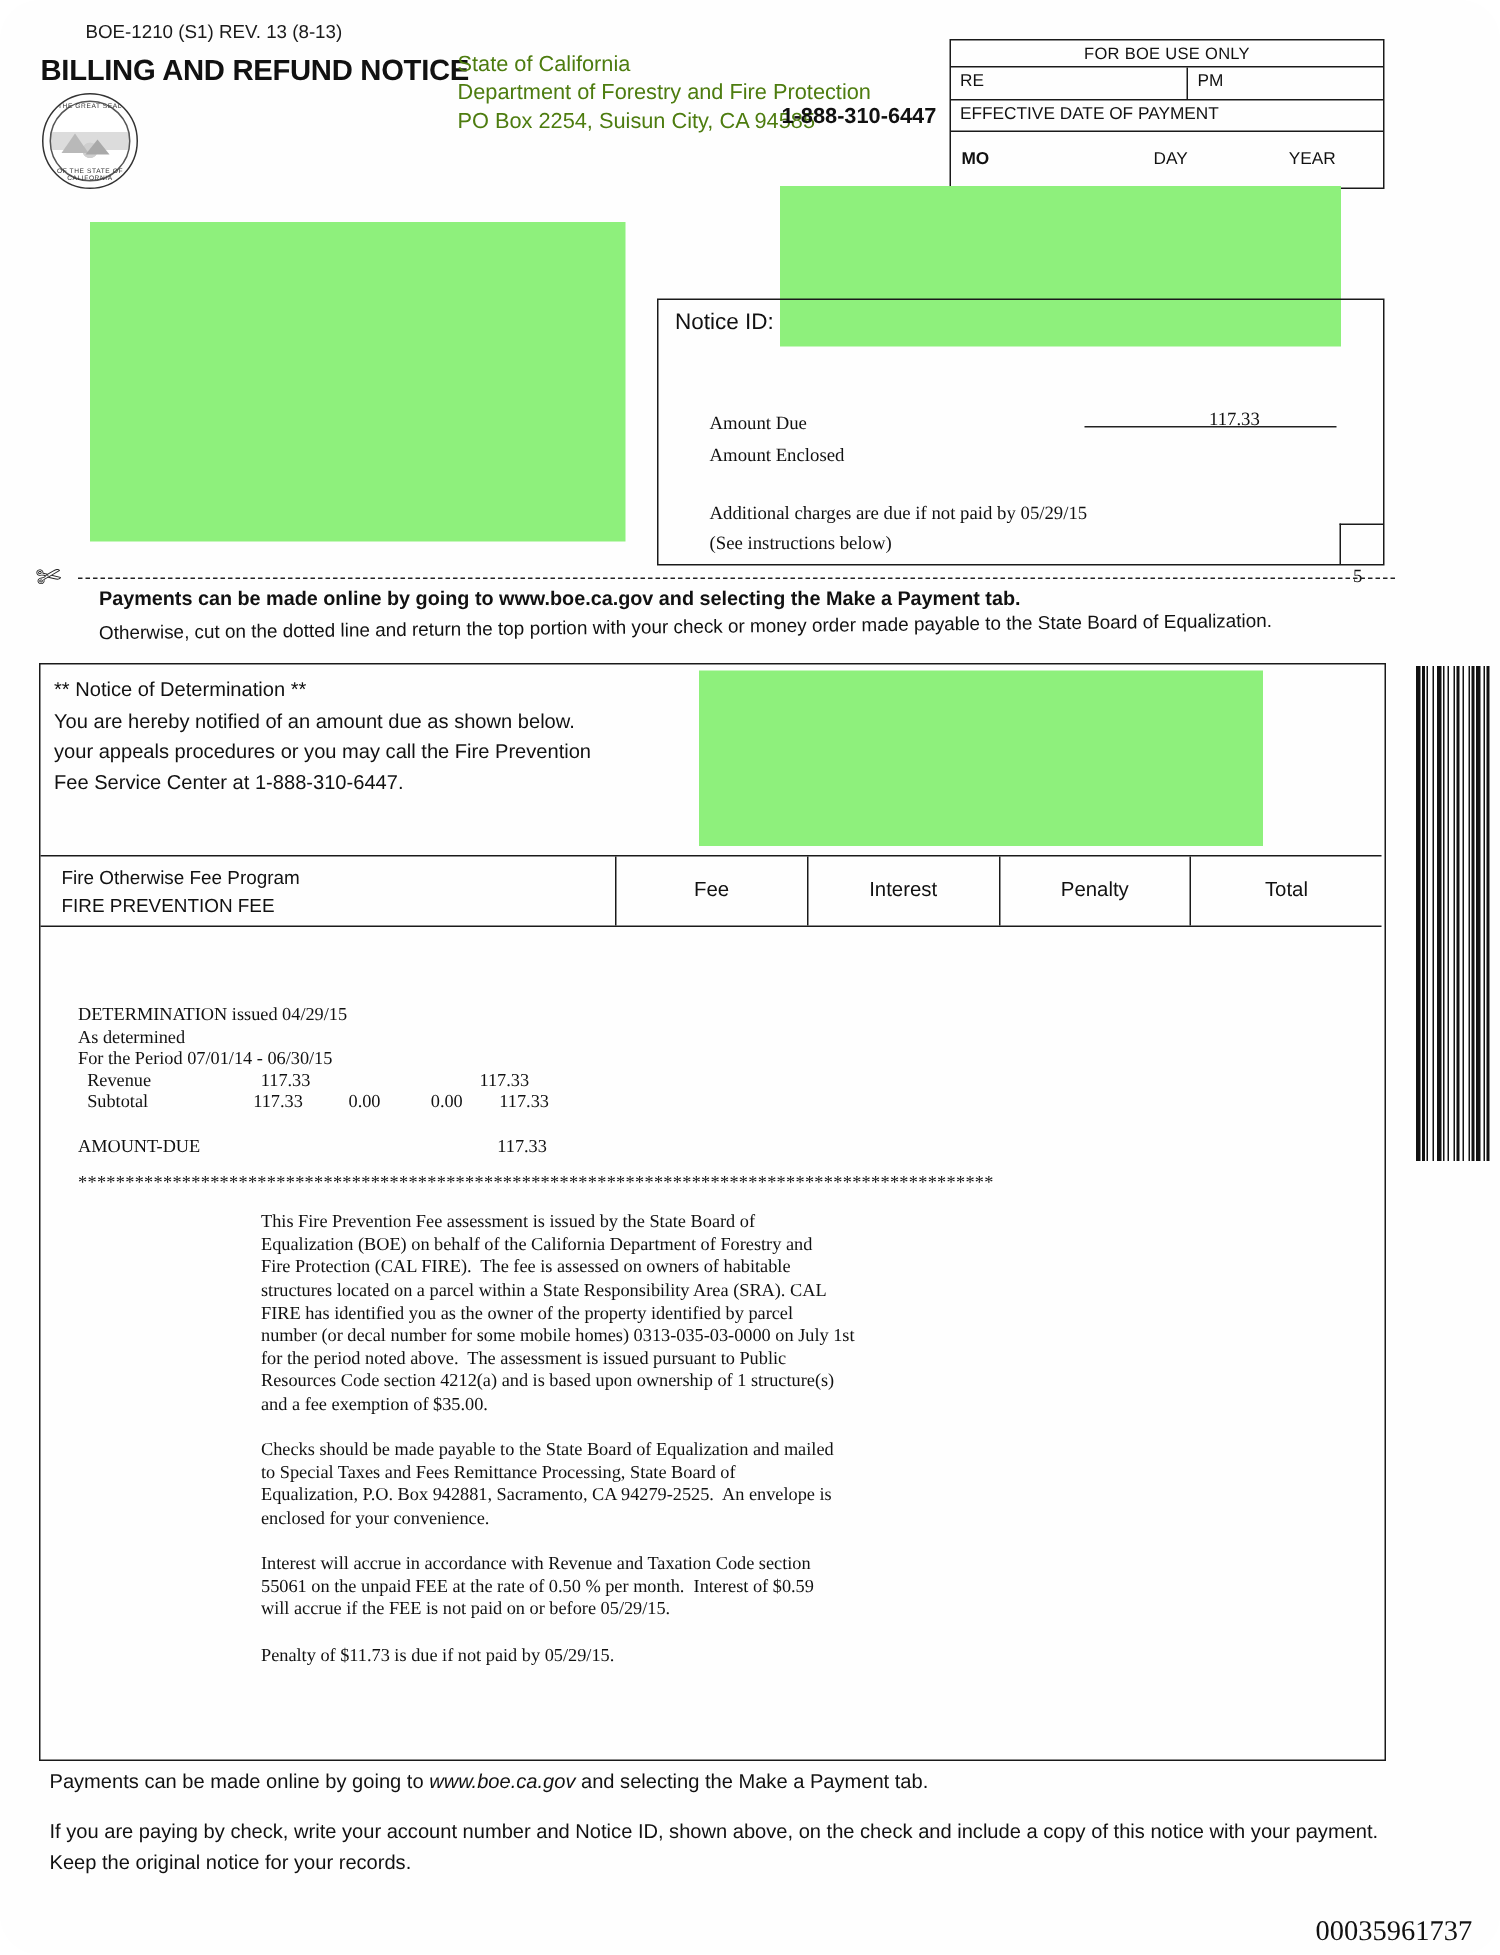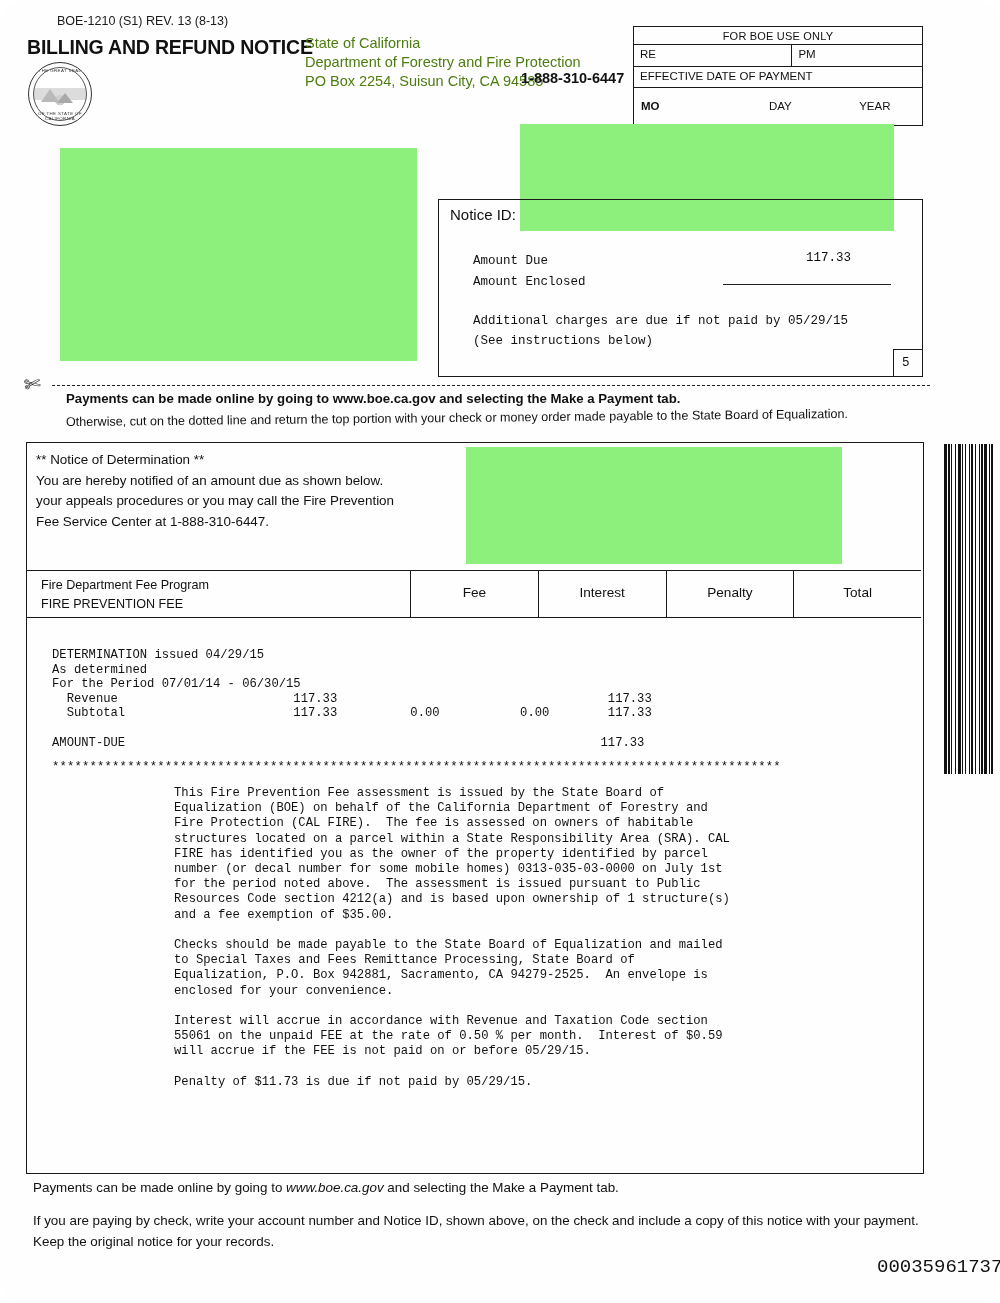--- a/index.html
+++ b/index.html
@@ -13,21 +13,21 @@
   }
   #page {
     position: relative;
     width: 1000px;
     height: 1303px;
     overflow: hidden;
     background: #fefefe;
     border-radius: 26px;
   }
   .abs { position: absolute; }
-  .mono { font-family: Liberation Mono, monospace; }
+  .mono { font-family: Liberation Serif, serif; margin-top: 21px; }
   .redact {
     background: #8ef07c;
     border: none;
   }
   
   #form-code {
     left: 57px; top: 14px;
     font-size: 12.5px;
     color: #1a1a1a;
   }
@@ -349,21 +349,21 @@
     <div>** Notice of Determination **</div>
     <div>You are hereby notified of an amount due as shown below.</div>
     <div>your appeals procedures or you may call the Fire Prevention</div>
     <div>Fee Service Center at 1-888-310-6447.</div>
   </div>
 
   <div class="abs redact" id="redact-lower"></div>
 
   <div class="abs" id="fee-head">
     <div class="prog">
-      <div>Fire Department Fee Program</div>
+      <div>Fire Otherwise Fee Program</div>
       <div>FIRE PREVENTION FEE</div>
     </div>
     <div class="col">Fee</div>
     <div class="col">Interest</div>
     <div class="col">Penalty</div>
     <div class="col">Total</div>
   </div>
 
   <div class="abs mono" id="detail">DETERMINATION issued 04/29/15
 As determined

